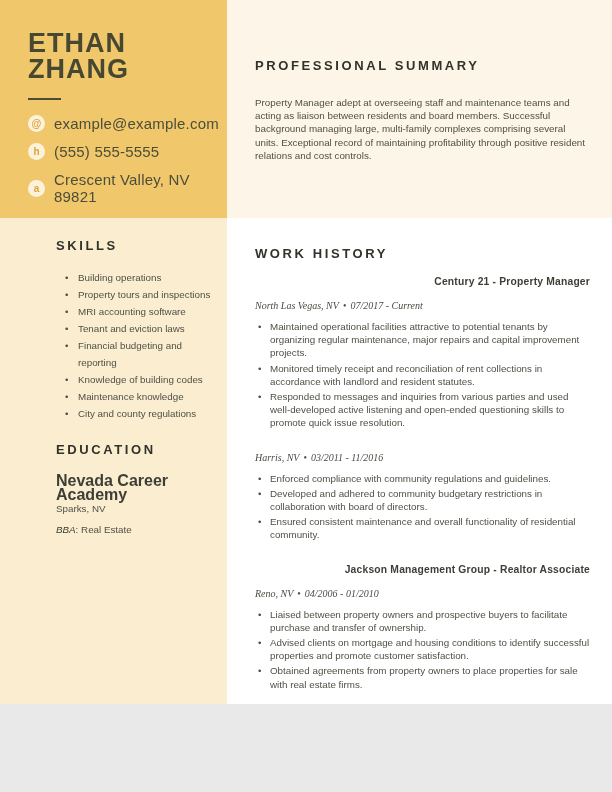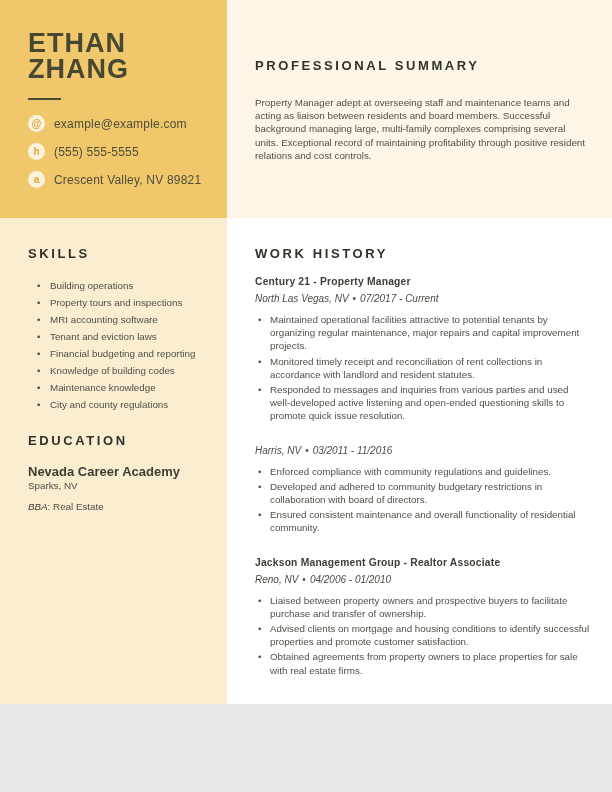--- a/index.html
+++ b/index.html
@@ -48,21 +48,21 @@
     border-radius: 50%;
     background: #FBF2DC;
     color: #E0A33C;
     font-size: 10px;
     font-weight: 700;
     line-height: 17px;
     text-align: center;
     margin-right: 9px;
   }
   .contact-text {
-    font-size: 12px;
+    font-size: 15px;
     color: #4c4d3b;
     letter-spacing: 0.2px;
   }
 
   
   .section-heading {
     font-size: 13px;
     font-weight: 700;
     letter-spacing: 2.6px;
     color: #31322a;
@@ -87,46 +87,48 @@
     flex: 0 0 22px;
     padding-left: 9px;
     font-size: 9.8px;
     color: #4f5046;
   }
   .skill-item .txt { font-size: 9.8px; color: #4f5046; }
 
   .education-block { margin-top: 20px; }
   .edu-details { margin-top: 17px; }
   .edu-school {
-    font-size: 13px;
+    font-size: 16px;
     font-weight: 700;
     color: #3d3e36;
     line-height: 14px;
   }
   .edu-location { font-size: 9.8px; color: #4f5046; line-height: 14px; }
   .edu-degree { margin-top: 8px; font-size: 9.8px; color: #4f5046; }
   .edu-degree .deg { font-weight: 400; font-style: italic; color: #3d3e36; }
 
   
   .workcol { padding: 28px 22px 0 28px; }
   .job { margin-top: 14px; margin-bottom: 21px; }
   .job-title {
     font-size: 10.3px;
     font-weight: 700;
     color: #3d3e36;
     line-height: 14px;
     letter-spacing: 0.2px;
+    text-align: right;
   }
   .job-meta {
     font-size: 10px;
     font-style: italic;
     color: #4a4b43;
     line-height: 14px;
-    margin-top: 3px;
+    margin-top: 10px;
     margin-bottom: 7px;
+    font-family: Liberation Serif, serif;
   }
   .job-meta .sep { font-style: normal; padding: 0 4px; }
   .wbullet { display: flex; margin-bottom: 2px; }
   .wbullet .marker {
     width: 15px;
     flex: 0 0 15px;
     padding-left: 3px;
     font-size: 9.8px;
     line-height: 13.2px;
     color: #4f5046;
@@ -173,21 +175,21 @@
     </div>
   </div>
 
   <div class="q" style="left:227px; top:0; right:0; height:218px;">
     <div class="summary-wrap">
       <div class="section-heading">PROFESSIONAL SUMMARY</div>
       <div class="summary-text">Property Manager adept at overseeing staff and maintenance teams and acting as liaison between residents and board members. Successful background managing large, multi-family complexes comprising several units. Exceptional record of maintaining profitability through positive resident relations and cost controls.</div>
     </div>
   </div>
 
-  <div class="q" style="left:0; top:218px; width:227px; bottom:0;">
+  <div class="q" style="left:0; top:210px; width:227px; bottom:0;padding-left:28px;">
     <div class="leftcol">
       <div class="section-heading">SKILLS</div>
       <div class="skills-list">
         <div class="skill-item">
           <span class="marker">•</span>
           <span class="txt">Building operations</span>
         </div>
         <div class="skill-item">
           <span class="marker">•</span>
           <span class="txt">Property tours and inspections</span>

